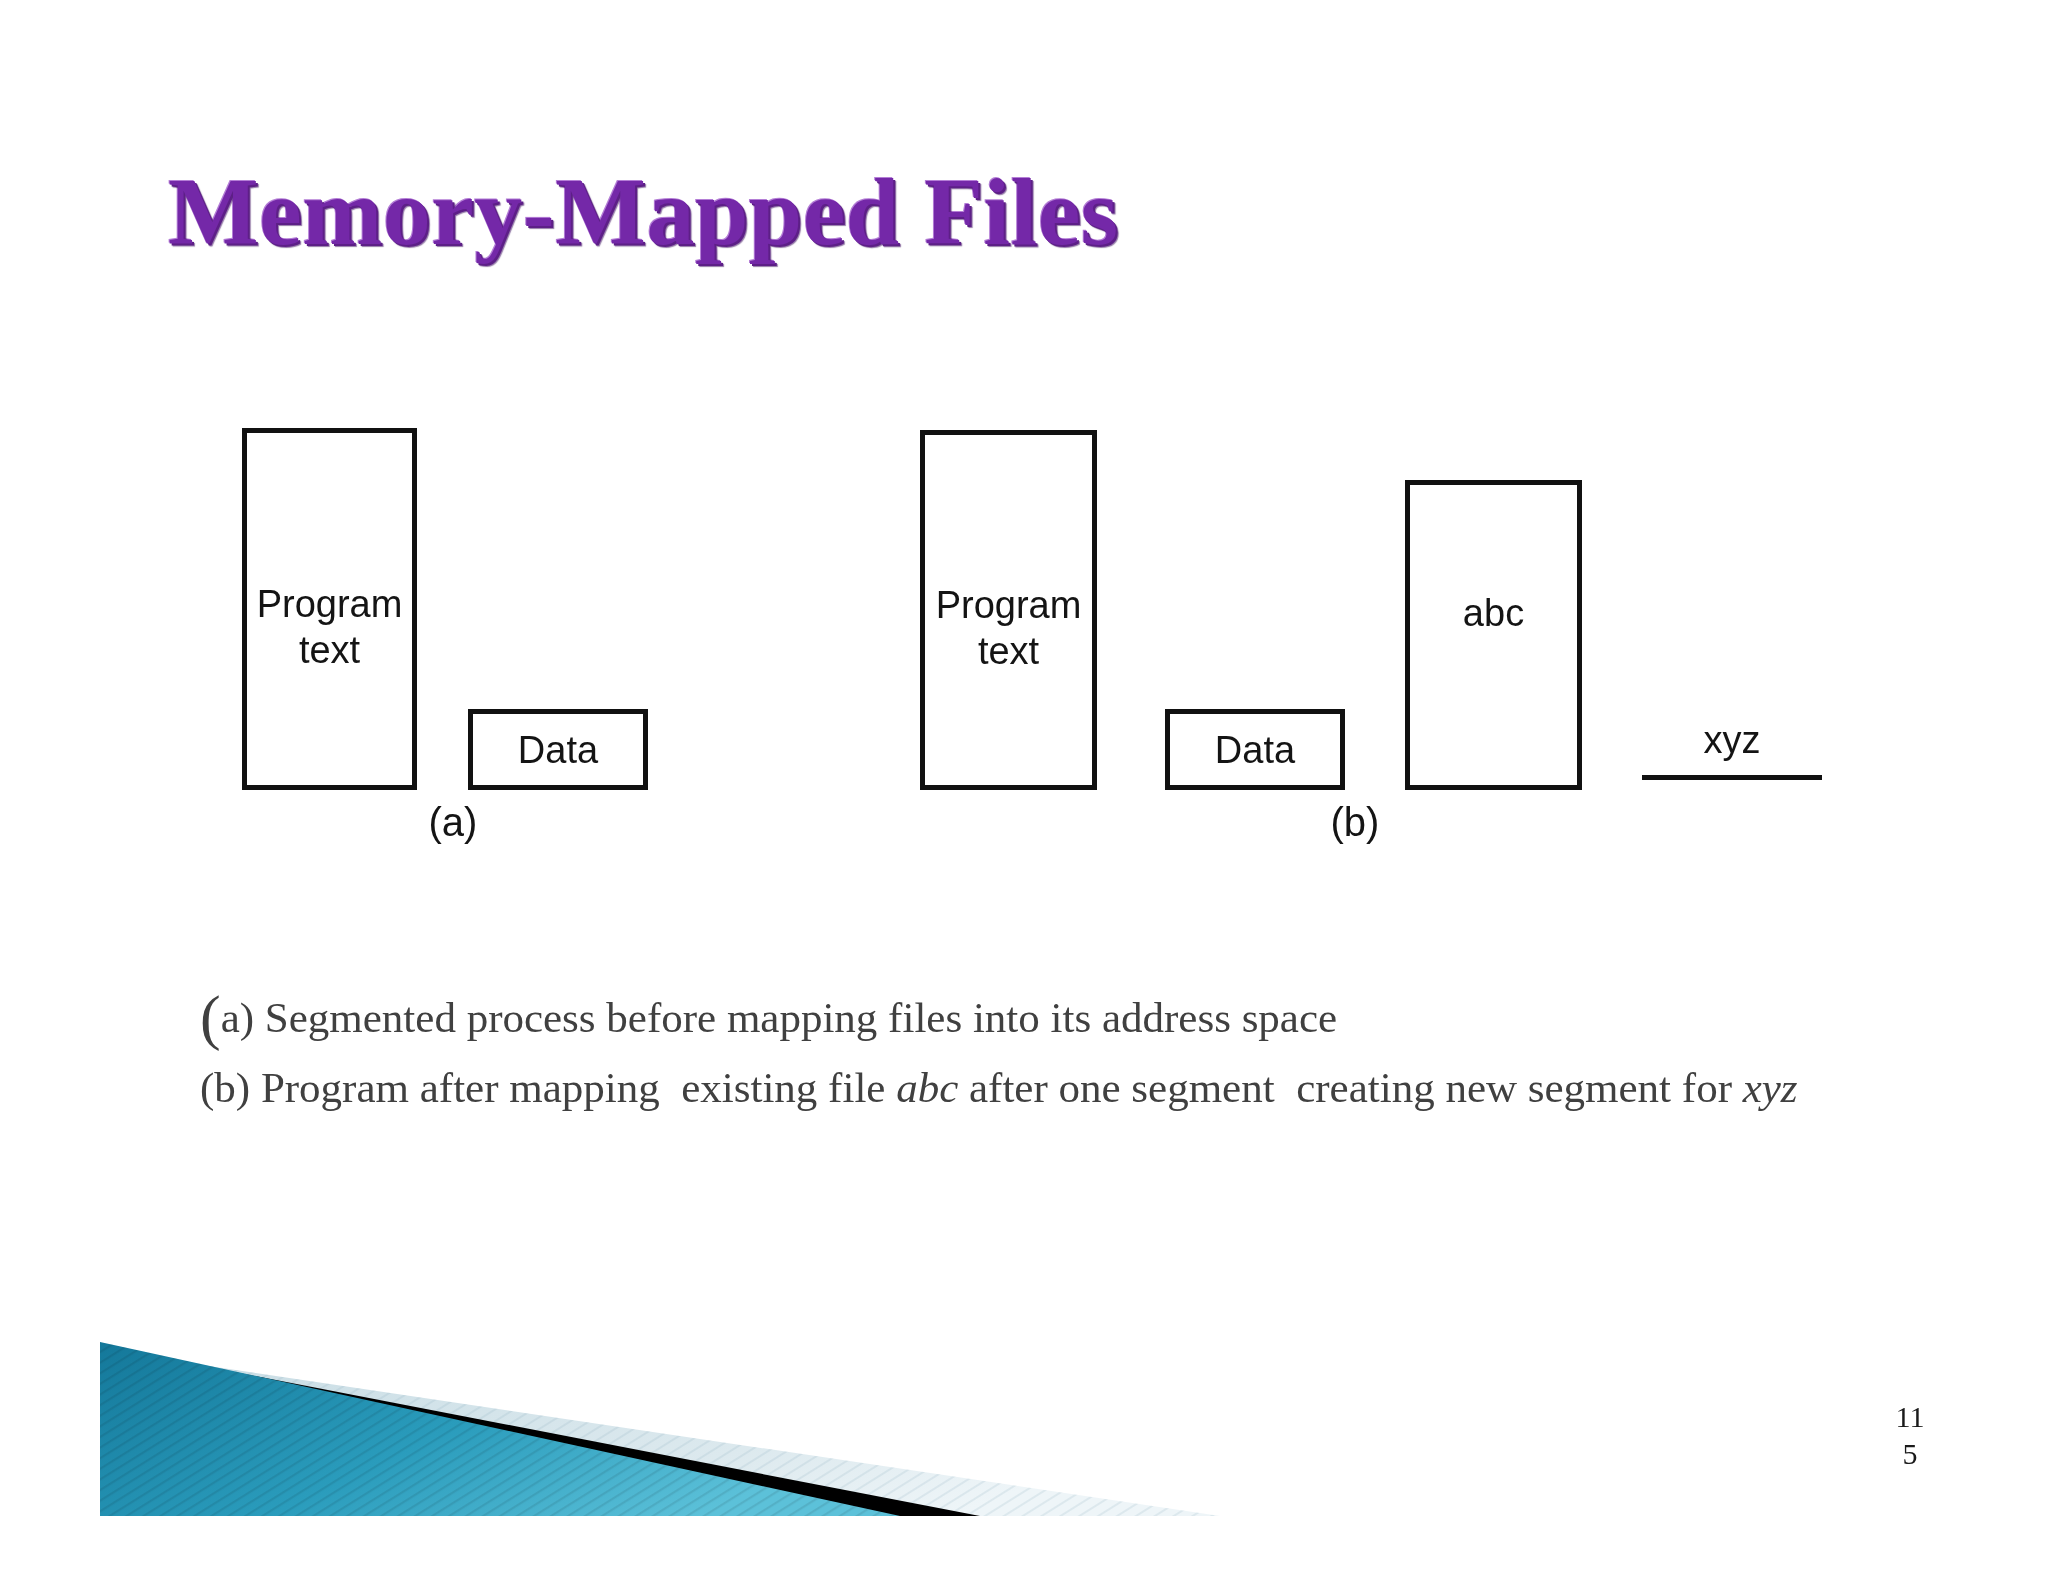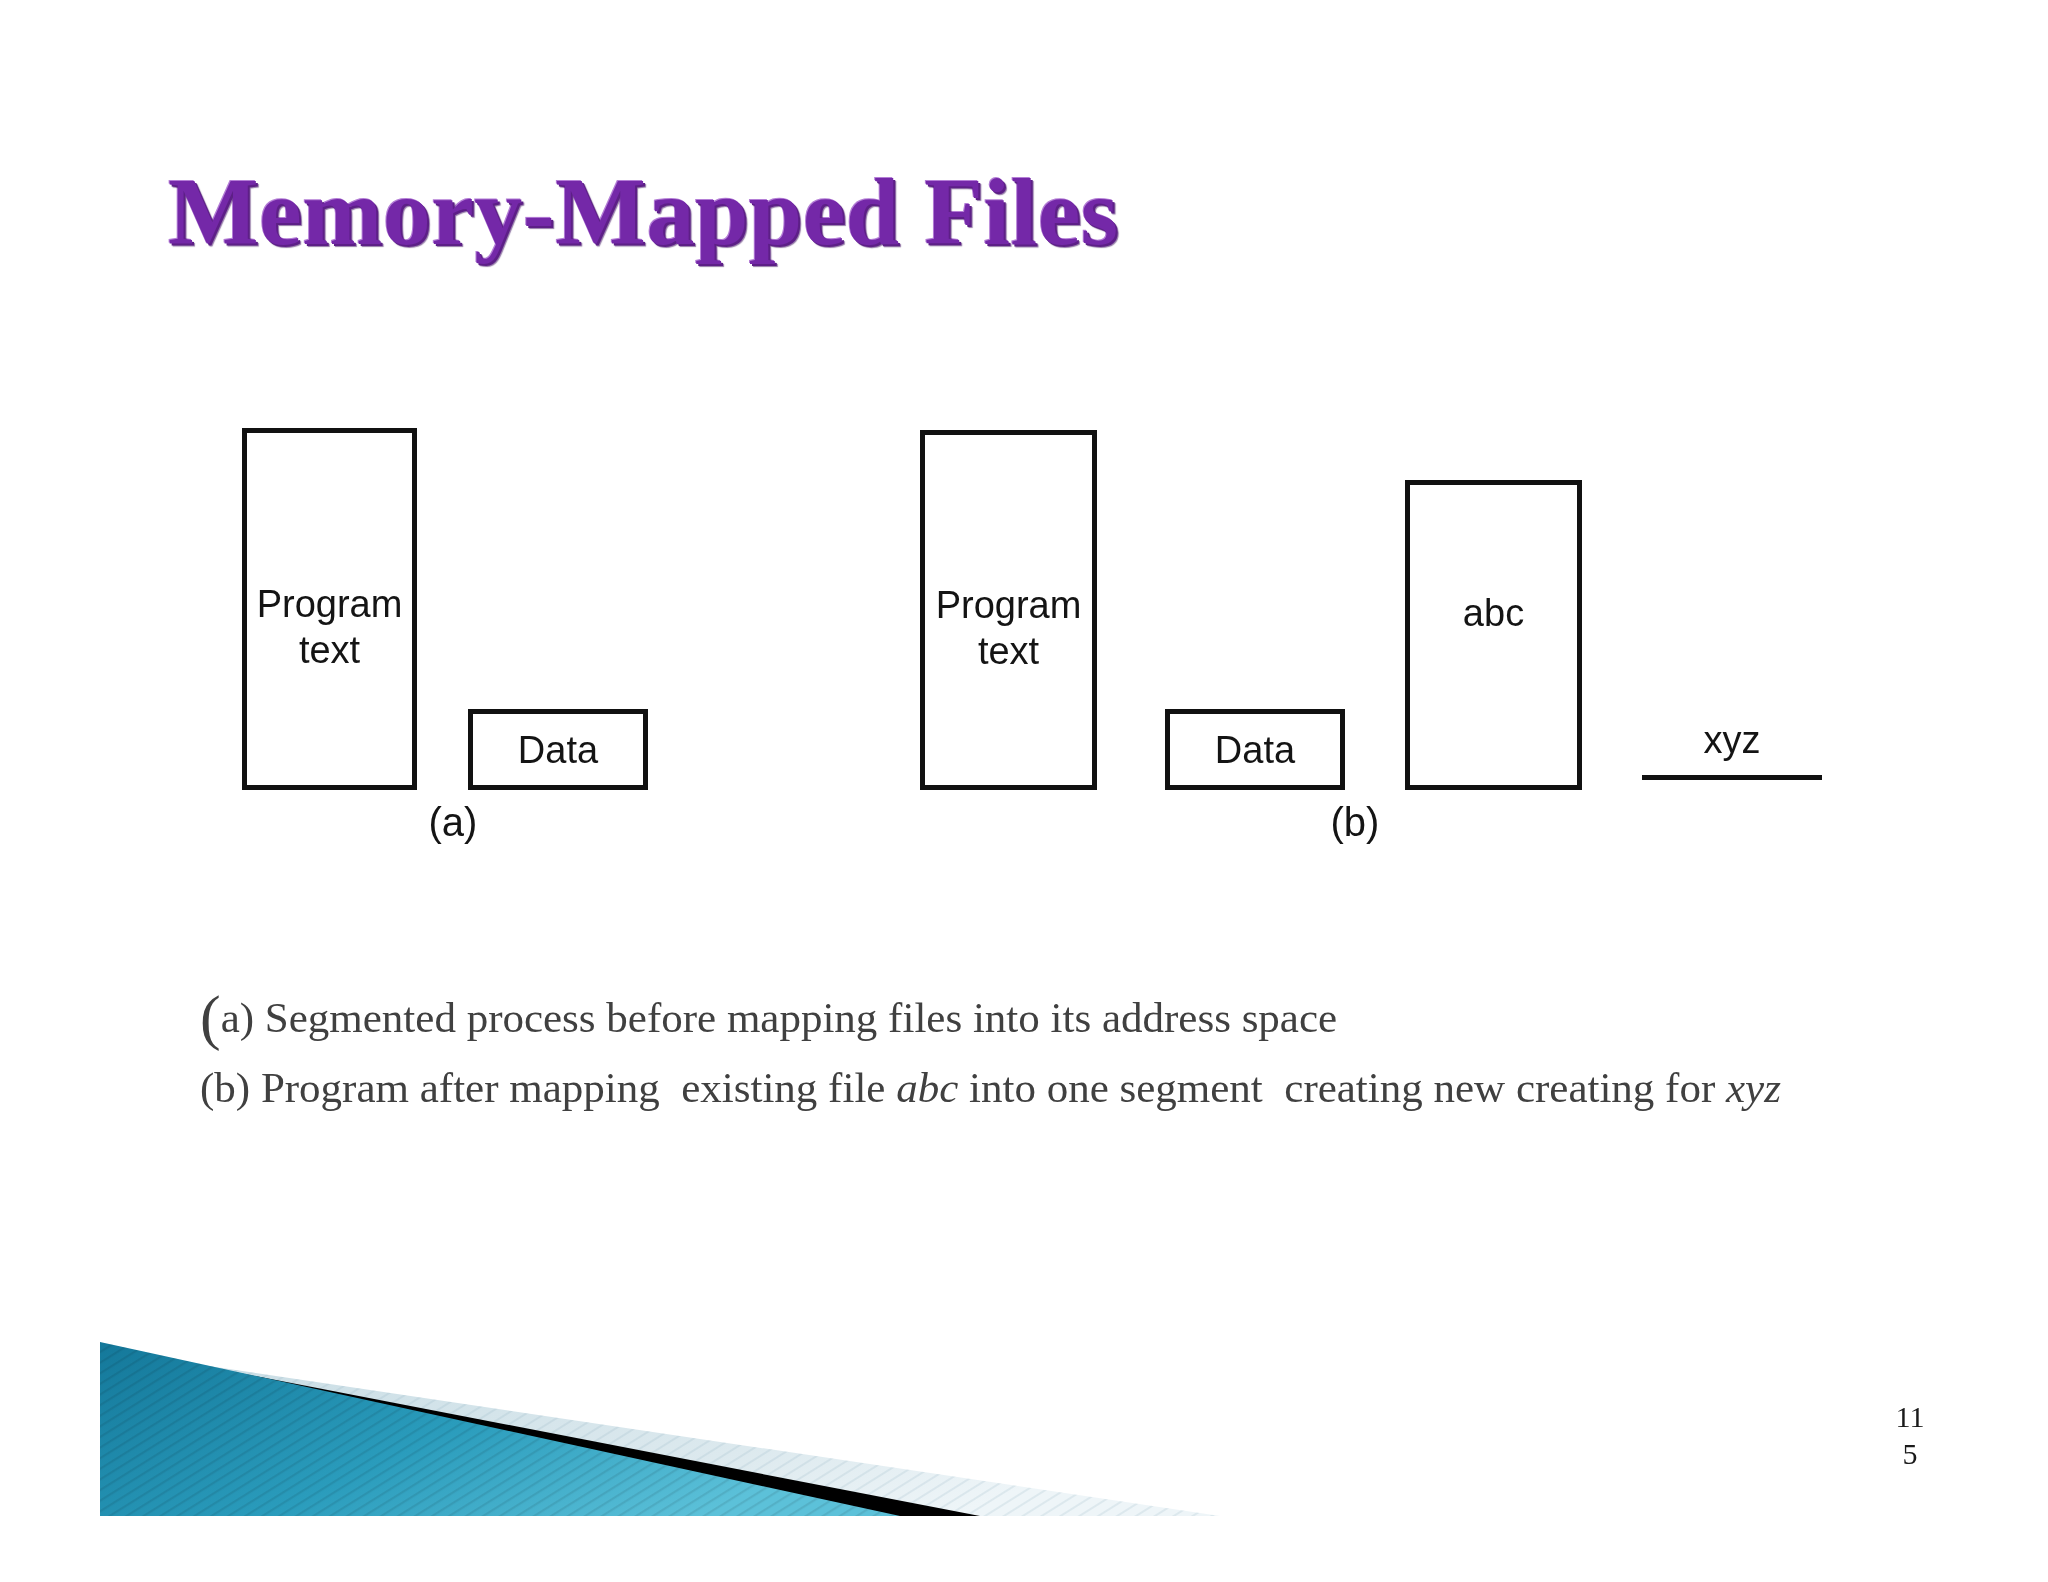--- a/index.html
+++ b/index.html
@@ -158,21 +158,21 @@
 
     <div id="seg-xyz">
       <span class="seg-label">xyz</span>
     </div>
 
     <div id="label-b">(b)</div>
   </div>
 
   <div id="caption">
     <div class="cap-line"><span class="big-paren">(</span><span>a) Segmented process before mapping files into its address space</span></div>
-    <div class="cap-line"><span>(b) Program after mapping  existing file </span><span class="ital">abc</span><span> into one segment  creating new creating for </span><span class="ital">xyz</span></div>
+    <div class="cap-line"><span>(b) Program after mapping  existing file </span><span class="ital">abc</span><span> after one segment  creating new segment for </span><span class="ital">xyz</span></div>
   </div>
 
   <div id="deco">
     <svg viewBox="0 0 1120 250" preserveAspectRatio="none">
       <defs>
         <linearGradient id="tealGrad" x1="0" y1="0" x2="1" y2="0.45">
           <stop offset="0%" stop-color="#14789A"></stop>
           <stop offset="55%" stop-color="#2A9CBC"></stop>
           <stop offset="100%" stop-color="#5CC1D9"></stop>
         </linearGradient>

